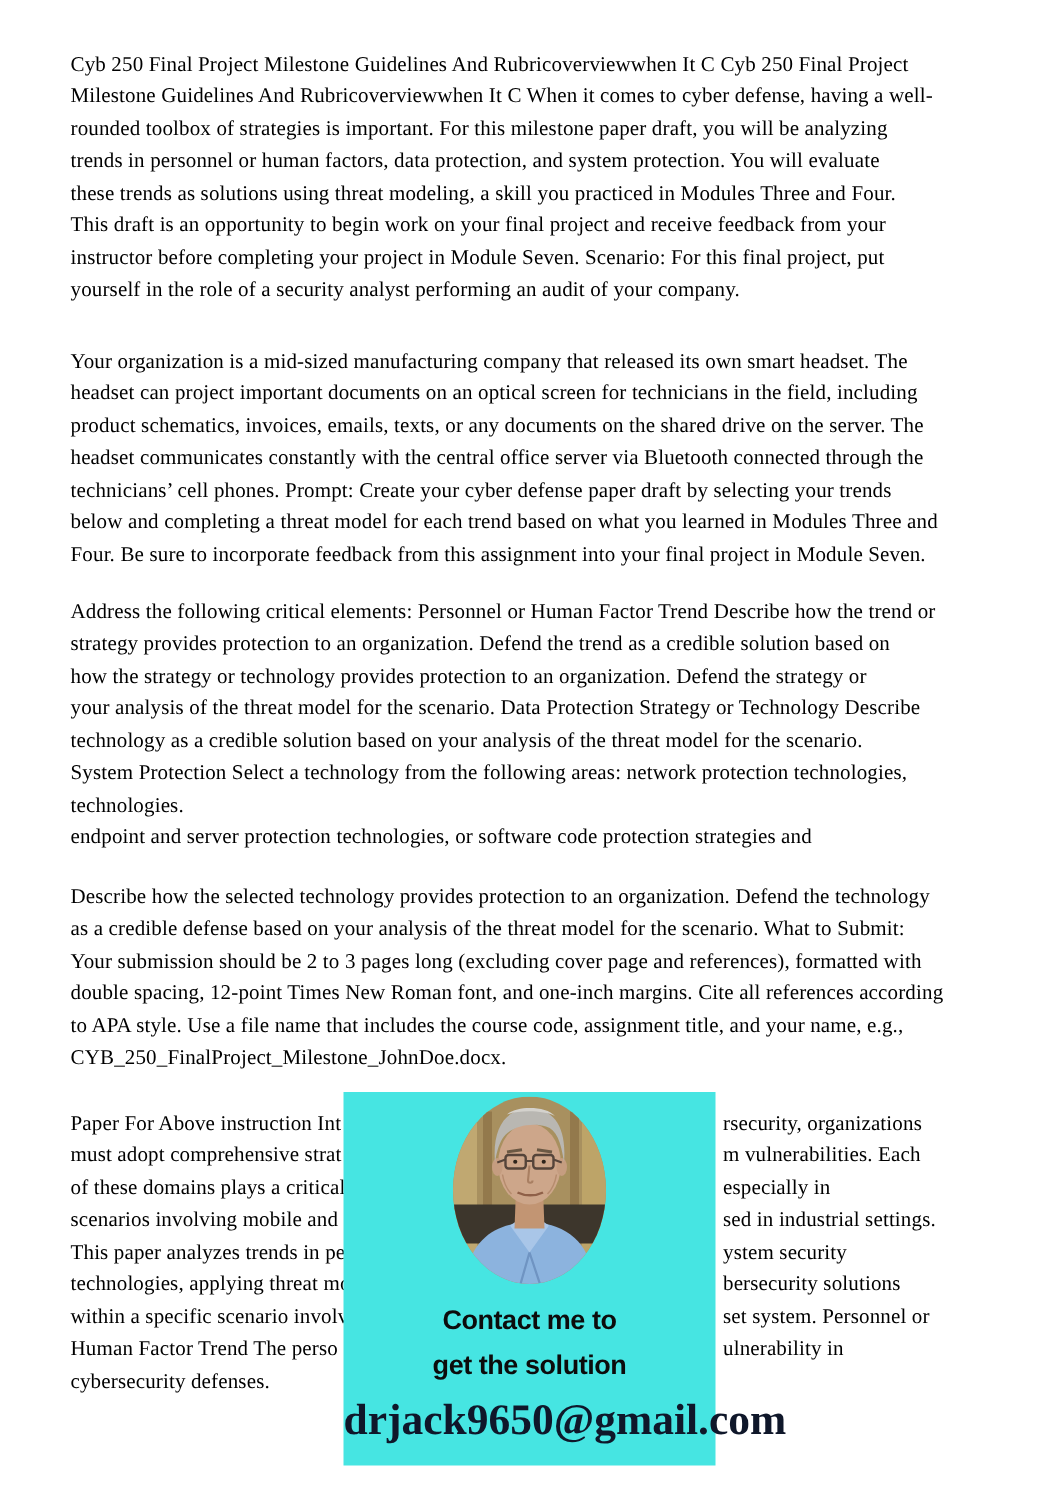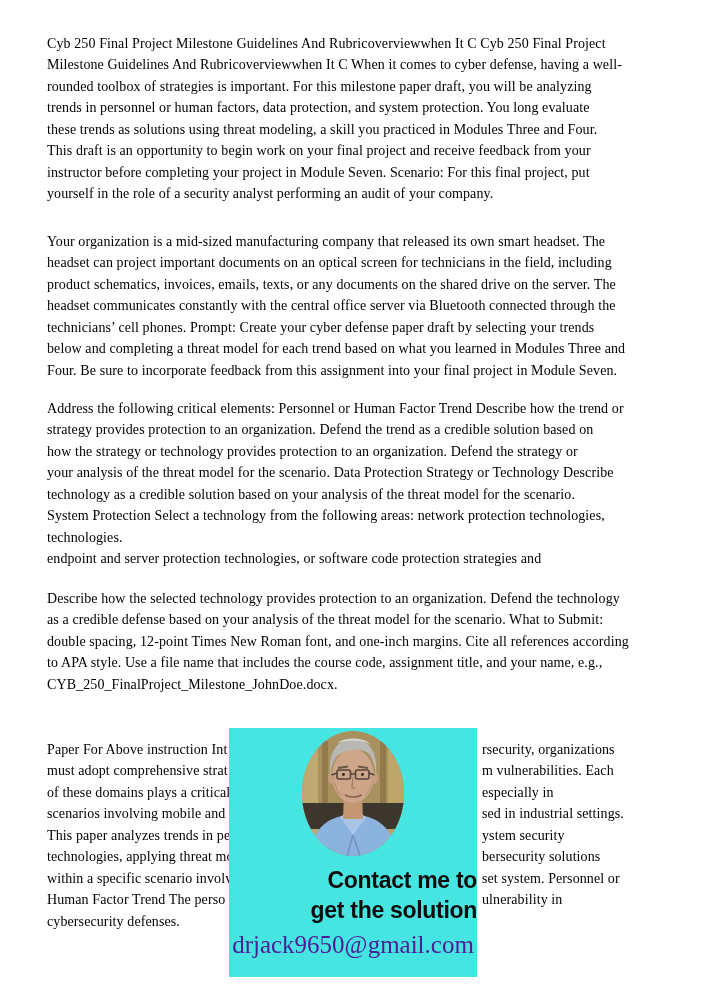--- a/index.html
+++ b/index.html
@@ -42,50 +42,50 @@
     width: 102px; height: 125px;
     border-radius: 50%;
     overflow: hidden;
     margin: 3px auto 0 auto;
   }
   .photo-wrap svg { display: block; }
   .headline {
     position: absolute;
     top: 137px; left: 0;
     width: 100%;
-    text-align: right;
+    text-align: center;
     font-family: "Liberation Sans", sans-serif;
     font-weight: 800;
-    font-size: 23px;
+    font-size: 18px;
     line-height: 30px;
     color: #0c0c0c;
     letter-spacing: -0.3px;
   }
   .email {
     position: absolute;
     top: 203px; left: 0;
     width: 100%;
     text-align: center;
     font-family: "Liberation Serif", serif;
-    font-weight: 400;
-    font-size: 25px;
-    color: #4c1d95;
+    font-weight: 700;
+    font-size: 29px;
+    color: #0f172a;
   }
 </style>
 </head>
 <body>
 
 <div class="page">
 
   <div>
       <div class="para" style="top: 32.5px;">
         <div class="line">Cyb 250 Final Project Milestone Guidelines And Rubricoverviewwhen It C Cyb 250 Final Project</div>
         <div class="line">Milestone Guidelines And Rubricoverviewwhen It C When it comes to cyber defense, having a well-</div>
         <div class="line">rounded toolbox of strategies is important. For this milestone paper draft, you will be analyzing</div>
-        <div class="line">trends in personnel or human factors, data protection, and system protection. You long evaluate</div>
+        <div class="line">trends in personnel or human factors, data protection, and system protection. You will evaluate</div>
         <div class="line">these trends as solutions using threat modeling, a skill you practiced in Modules Three and Four.</div>
         <div class="line">This draft is an opportunity to begin work on your final project and receive feedback from your</div>
         <div class="line">instructor before completing your project in Module Seven. Scenario: For this final project, put</div>
         <div class="line">yourself in the role of a security analyst performing an audit of your company.</div>
       </div>
       <div class="para" style="top: 230.5px;">
         <div class="line">Your organization is a mid-sized manufacturing company that released its own smart headset. The</div>
         <div class="line">headset can project important documents on an optical screen for technicians in the field, including</div>
         <div class="line">product schematics, invoices, emails, texts, or any documents on the shared drive on the server. The</div>
         <div class="line">headset communicates constantly with the central office server via Bluetooth connected through the</div>
@@ -99,20 +99,21 @@
         <div class="line">how the strategy or technology provides protection to an organization. Defend the strategy or</div>
         <div class="line">your analysis of the threat model for the scenario. Data Protection Strategy or Technology Describe</div>
         <div class="line">technology as a credible solution based on your analysis of the threat model for the scenario.</div>
         <div class="line">System Protection Select a technology from the following areas: network protection technologies,</div>
         <div class="line">technologies.</div>
         <div class="line">endpoint and server protection technologies, or software code protection strategies and</div>
       </div>
       <div class="para" style="top: 587.5px;">
         <div class="line">Describe how the selected technology provides protection to an organization. Defend the technology</div>
         <div class="line">as a credible defense based on your analysis of the threat model for the scenario. What to Submit:</div>
+        <div class="line">Your submission should be 2 to 3 pages long (excluding cover page and references), formatted with</div>
         <div class="line">double spacing, 12-point Times New Roman font, and one-inch margins. Cite all references according</div>
         <div class="line">to APA style. Use a file name that includes the course code, assignment title, and your name, e.g.,</div>
         <div class="line">CYB_250_FinalProject_Milestone_JohnDoe.docx.</div>
       </div>
       <div class="para" style="top: 738.5px;">
         <div class="line split"><span>Paper For Above instruction Int</span><span class="rightfrag">rsecurity, organizations</span></div>
         <div class="line split"><span>must adopt comprehensive strat</span><span class="rightfrag">m vulnerabilities. Each</span></div>
         <div class="line split"><span>of these domains plays a critical</span><span class="rightfrag">especially in</span></div>
         <div class="line split"><span>scenarios involving mobile and</span><span class="rightfrag">sed in industrial settings.</span></div>
         <div class="line split"><span>This paper analyzes trends in pe</span><span class="rightfrag">ystem security</span></div>

